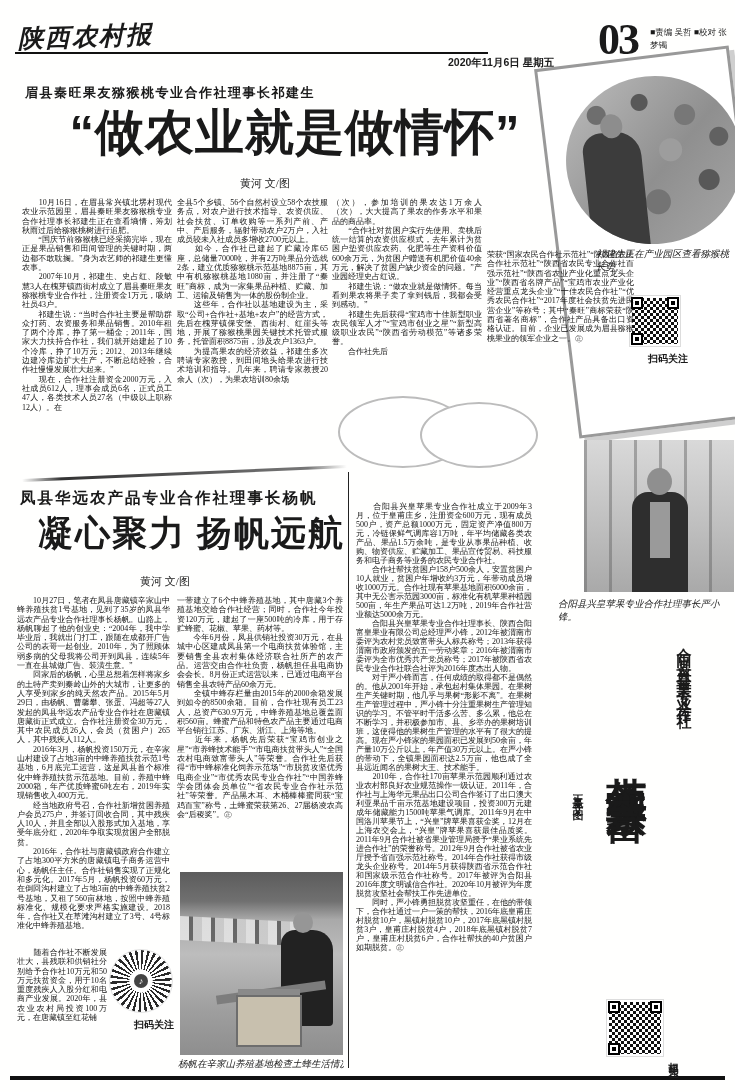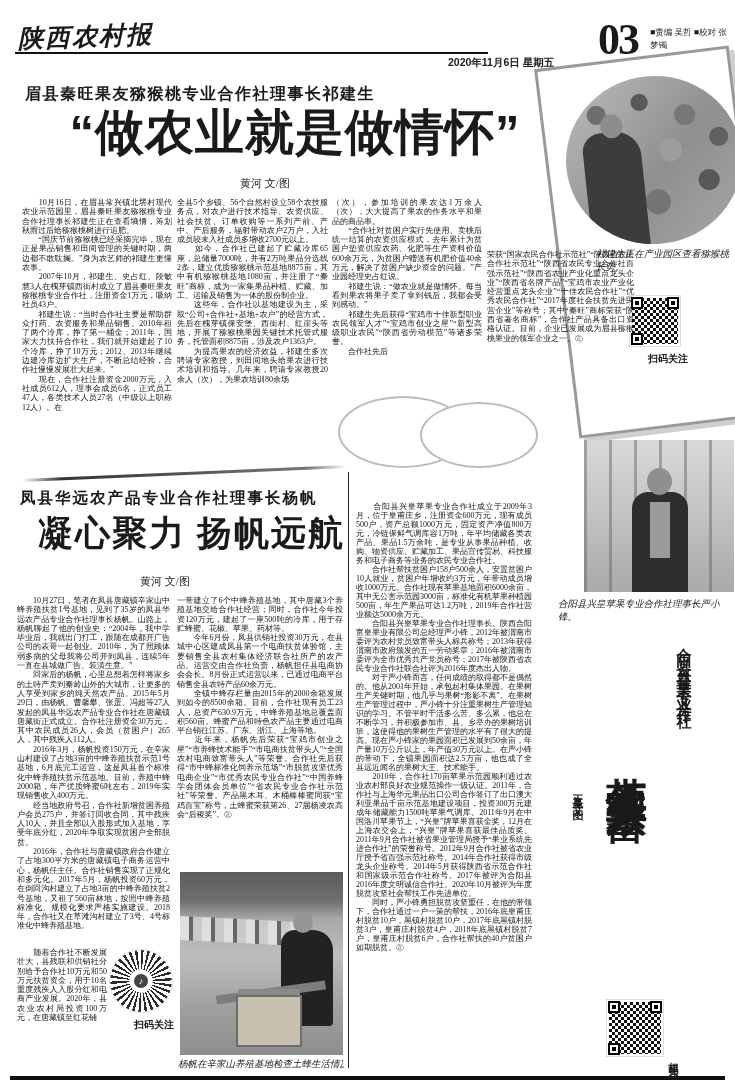--- a/index.html
+++ b/index.html
@@ -10,21 +10,21 @@
   
   .logo{position:absolute;left:18px;top:20px;font-size:25px;font-style:italic;font-weight:bold;transform:rotate(-2deg);letter-spacing:2px}
   .hrule{position:absolute;left:15px;top:52px;width:473px;height:2px;background:#111}
   .edition{position:absolute;left:455px;top:14px;width:150px;text-align:center;font-size:33px;font-weight:900;letter-spacing:3px;font-family:"Liberation Serif",serif}
   .edate{position:absolute;left:448px;top:56px;width:165px;font-size:10.5px;font-weight:bold;font-family:"Liberation Sans",sans-serif}
   .pageno{position:absolute;left:598px;top:14px;font-size:44px;font-weight:900;font-family:"Liberation Serif",serif;letter-spacing:-2px}
   .staff{position:absolute;left:650px;top:26px;width:84px;font-size:8.5px;line-height:13px;font-family:"Liberation Sans",sans-serif}
   .staffrule{position:absolute;left:648px;top:58px;width:86px;height:1.5px;background:#111}
 
   
-  .a1-kicker{position:absolute;left:25px;top:84px;font-size:16px;font-weight:bold;letter-spacing:1.5px}
+  .a1-kicker{position:absolute;left:25px;top:84px;font-size:13px;font-weight:bold;letter-spacing:1.5px}
   .a1-headline{position:absolute;left:45px;top:100px;width:500px;text-align:center;font-size:49px;font-weight:900;font-family:"Liberation Sans","DejaVu Sans",sans-serif;letter-spacing:1px}
   .byline{font-size:11px;text-align:center}
   .a1-byline{position:absolute;left:205px;top:176px;width:120px}
   .col{position:absolute;font-size:8px;line-height:9.3px;text-align:justify;white-space:pre-line;overflow:hidden;color:#151515}
   .a1c1{left:22px;top:198px;width:150px;height:250px}
   .a1c2{left:177px;top:198px;width:151px;height:250px}
   .a1c3{left:332px;top:198px;width:150px;height:194px}
   .a1c4{left:487px;top:250px;width:147px;height:152px}
 
   .frame1{position:absolute;left:556px;top:56px;width:196px;height:372px;border:3px solid #999;box-shadow:5px 5px 0 #cfcfcf;transform:rotate(-7deg);background:#fff}

